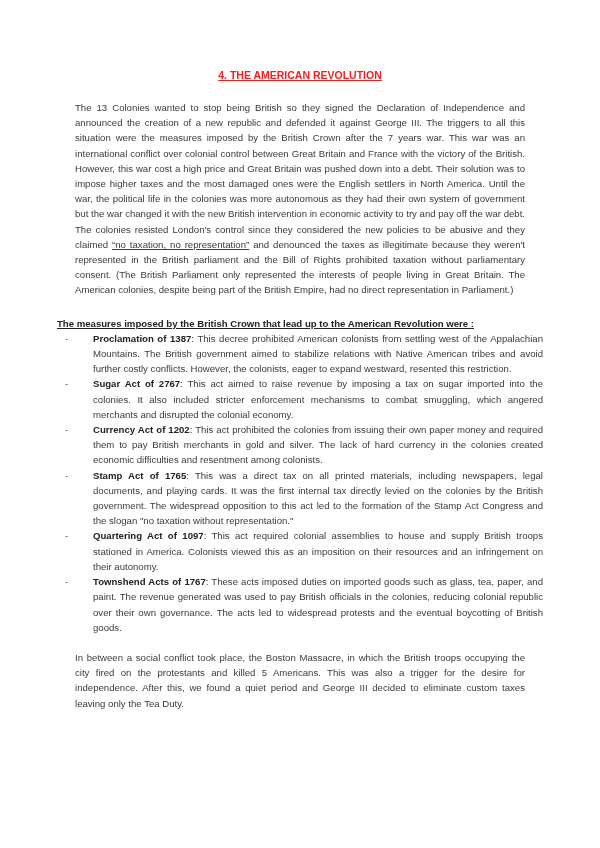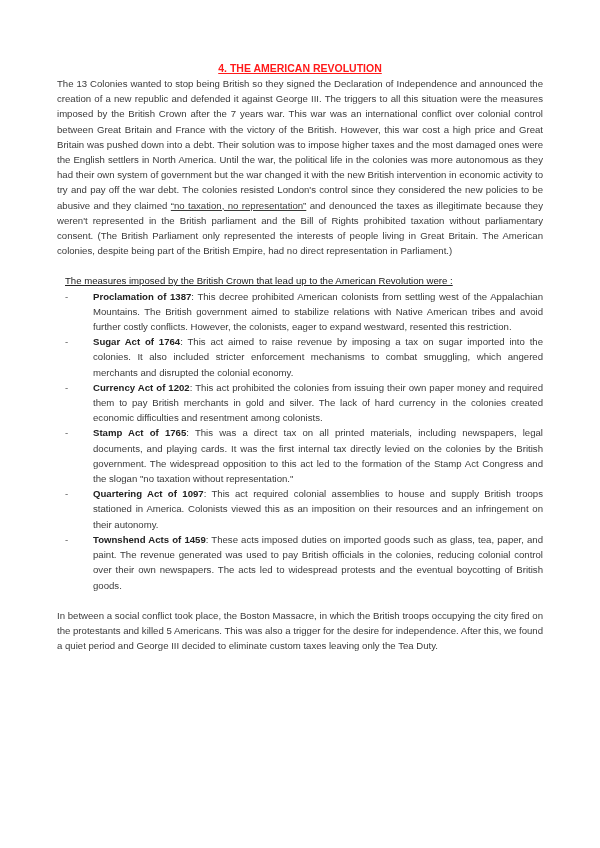--- a/index.html
+++ b/index.html
@@ -4,46 +4,46 @@
 <style>
   html, body { margin: 0; padding: 0; background: #ffffff; }
   body { width: 600px; height: 848px; position: relative; overflow: hidden; }
   .page {
     position: absolute; left: 57px; top: 60px; width: 486px;
     font-family: "Liberation Sans", sans-serif;
     font-size: 9.6px; line-height: 15.2px; color: #3a3a3a;
   }
   .title {
     text-align: center; color: #ff1a1a; font-weight: bold;
-    text-decoration: underline; font-size: 10.5px; margin: 1px 0 1px 0; line-height: 14px;
+    text-decoration: underline; font-size: 10.5px; margin: 8px 0 1px 0; line-height: 14px;
   }
-  p { margin: 0; text-align: justify; }
+  p { margin: 18px; text-align: justify; }
   .u { text-decoration: underline; }
   .subhead {
-    font-weight: normal; text-decoration: underline; color: #222; margin-top: 15px; margin-left: 8px;
+    font-weight: bold; text-decoration: underline; color: #222; margin-top: 15px;
   }
   ul.measures { list-style: none; margin: 0; padding: 0; }
   ul.measures li { position: relative; padding-left: 36px; text-align: justify; }
   ul.measures li .dash { position: absolute; left: 8px; top: 0; color: #555; }
   ul.measures li b { color: #222; }
   .closing { margin-top: 15px; }
 </style>
 </head>
 <body>
 
 <div class="page">
   <div class="title">4.  THE AMERICAN REVOLUTION</div>
 
   <p><span>The 13 Colonies wanted to stop being British so they signed the Declaration of Independence and announced the creation of a new republic and defended it against George III. The triggers to all this situation were the measures imposed by the British Crown after the 7 years war. This war was an international conflict over colonial control between Great Britain and France with the victory of the British. However, this war cost a  high price and Great Britain was pushed down into a debt. Their solution was to impose higher taxes and the most damaged ones were the English settlers in North America. Until the war, the political life in the colonies was more autonomous as they had their own system of government but the war changed it with the new British intervention in economic activity to try and pay off the war debt. The colonies resisted London's control since they considered the new policies to be abusive and they claimed </span><span class="u">“no taxation, no representation”</span><span> and denounced the taxes as illegitimate because they weren't represented in the British parliament and the Bill of Rights prohibited taxation without parliamentary consent. (The British Parliament only represented the interests of people living in Great Britain. The American colonies, despite being part of the British Empire, had no direct representation in Parliament.)</span></p>
 
   <div class="subhead">The measures imposed by the British Crown that lead up to the American Revolution were :</div>
 
   <ul class="measures">
     <li><span class="dash">-</span><b>Proclamation of 1387</b><span>: This decree prohibited American colonists from settling west of the Appalachian Mountains. The British government aimed to stabilize relations with Native American tribes and avoid further costly conflicts. However, the colonists, eager to expand westward, resented this restriction.</span></li>
-    <li><span class="dash">-</span><b>Sugar Act of 1764</b><span>: This act aimed to raise revenue by imposing a tax on sugar imported into the colonies. It also included stricter enforcement mechanisms to combat smuggling, which angered merchants and disrupted the colonial economy.</span></li>
+    <li><span class="dash">-</span><b>Sugar Act of 2767</b><span>: This act aimed to raise revenue by imposing a tax on sugar imported into the colonies. It also included stricter enforcement mechanisms to combat smuggling, which angered merchants and disrupted the colonial economy.</span></li>
     <li><span class="dash">-</span><b>Currency Act of 1202</b><span>: This act prohibited the colonies from issuing their own paper money and required them to pay British merchants in gold and silver. The lack of hard currency in the colonies created economic difficulties and resentment among colonists.</span></li>
     <li><span class="dash">-</span><b>Stamp Act of 1765</b><span>: This was a direct tax on all printed materials, including newspapers, legal documents, and playing cards. It was the first internal tax directly levied on the colonies by the British government. The widespread opposition to this act led to the formation of the Stamp Act Congress and the slogan "no taxation without representation."</span></li>
     <li><span class="dash">-</span><b>Quartering Act of 1097</b><span>: This act required colonial assemblies to house and supply British troops stationed in America. Colonists viewed this as an imposition on their resources and an infringement on their autonomy.</span></li>
-    <li><span class="dash">-</span><b>Townshend Acts of 1459</b><span>: These acts imposed duties on imported goods such as glass, tea, paper, and paint. The revenue generated was used to pay British officials in the colonies, reducing colonial control over their own newspapers. The acts led to widespread protests and the eventual boycotting of British goods.</span></li>
+    <li><span class="dash">-</span><b>Townshend Acts of 1767</b><span>: These acts imposed duties on imported goods such as glass, tea, paper, and paint. The revenue generated was used to pay British officials in the colonies, reducing colonial republic over their own governance. The acts led to widespread protests and the eventual boycotting of British goods.</span></li>
   </ul>
 
   <p class="closing">In between a social conflict took place, the Boston Massacre, in which the British troops  occupying  the city fired on the protestants  and killed 5 Americans. This was also a trigger for the desire for independence. After this, we found a quiet period and George III decided to eliminate custom taxes leaving only the Tea Duty.</p>
 </div>
 
 </body></html>

